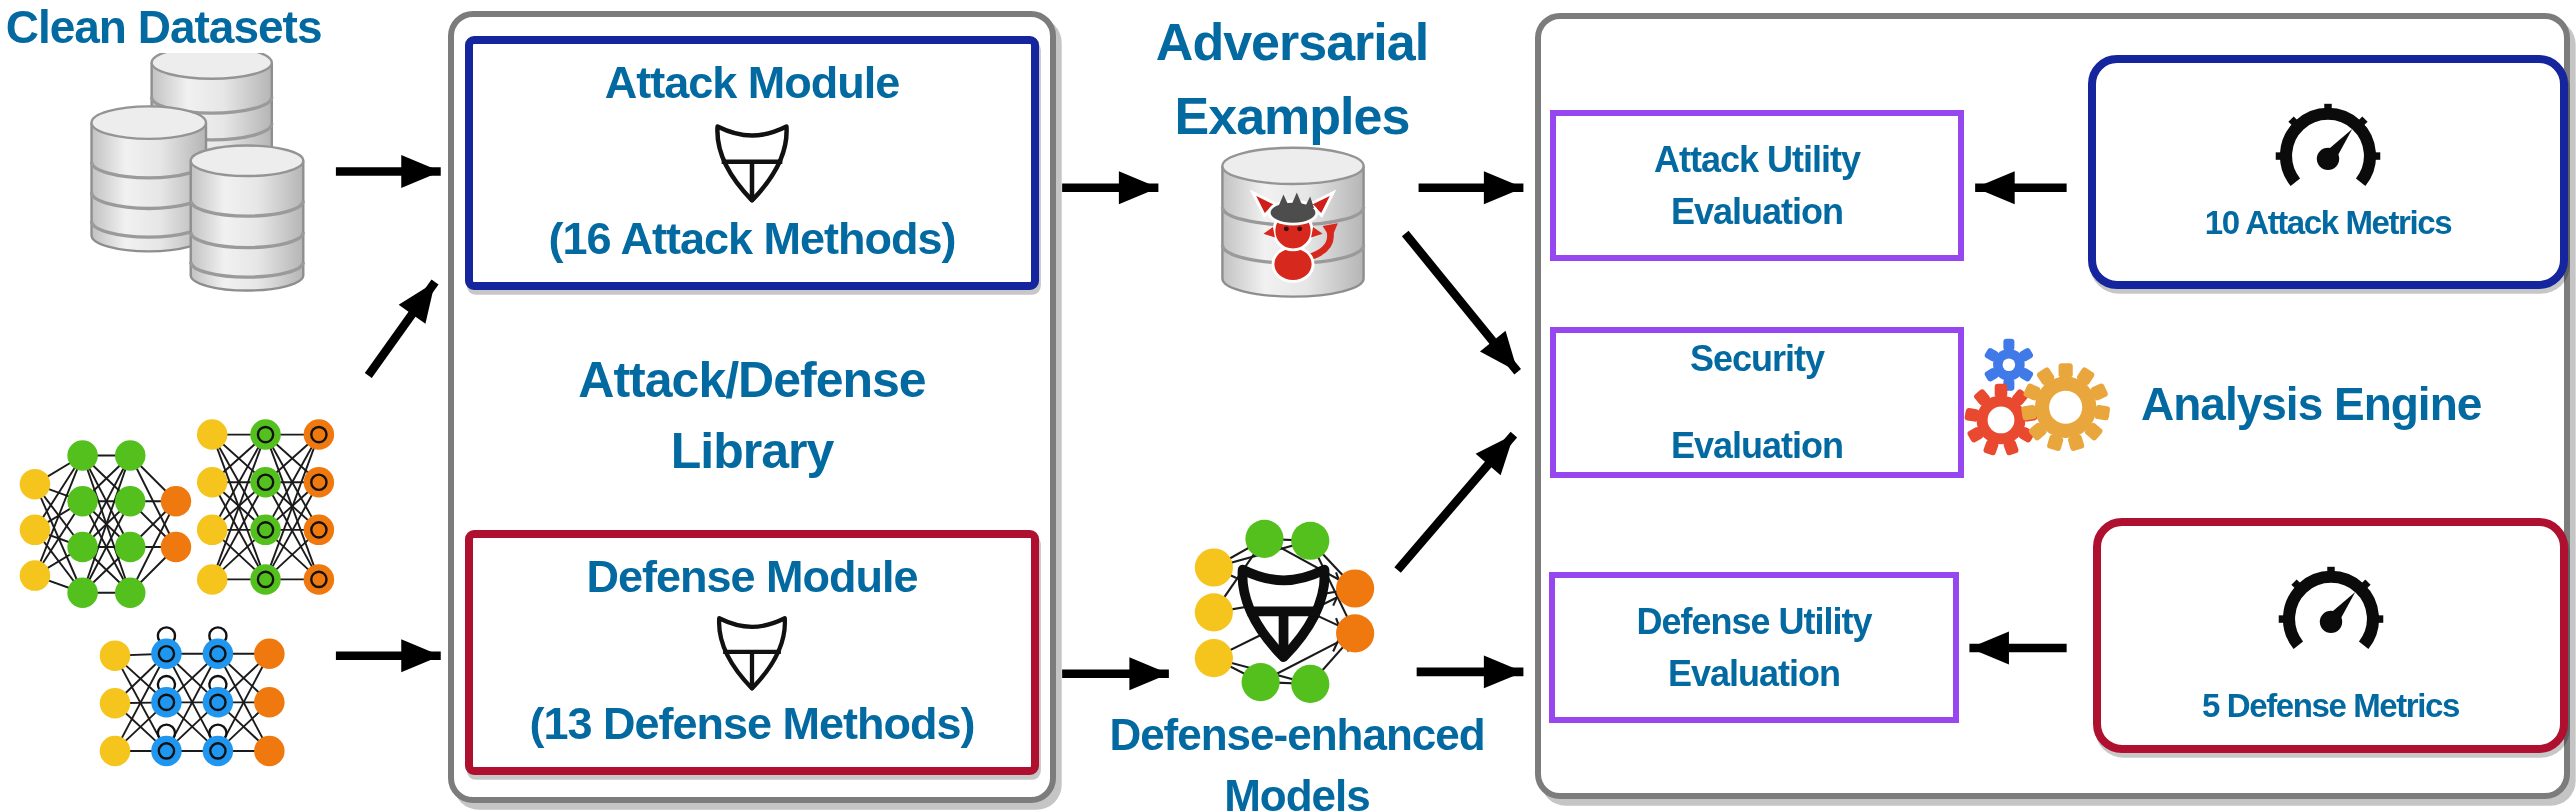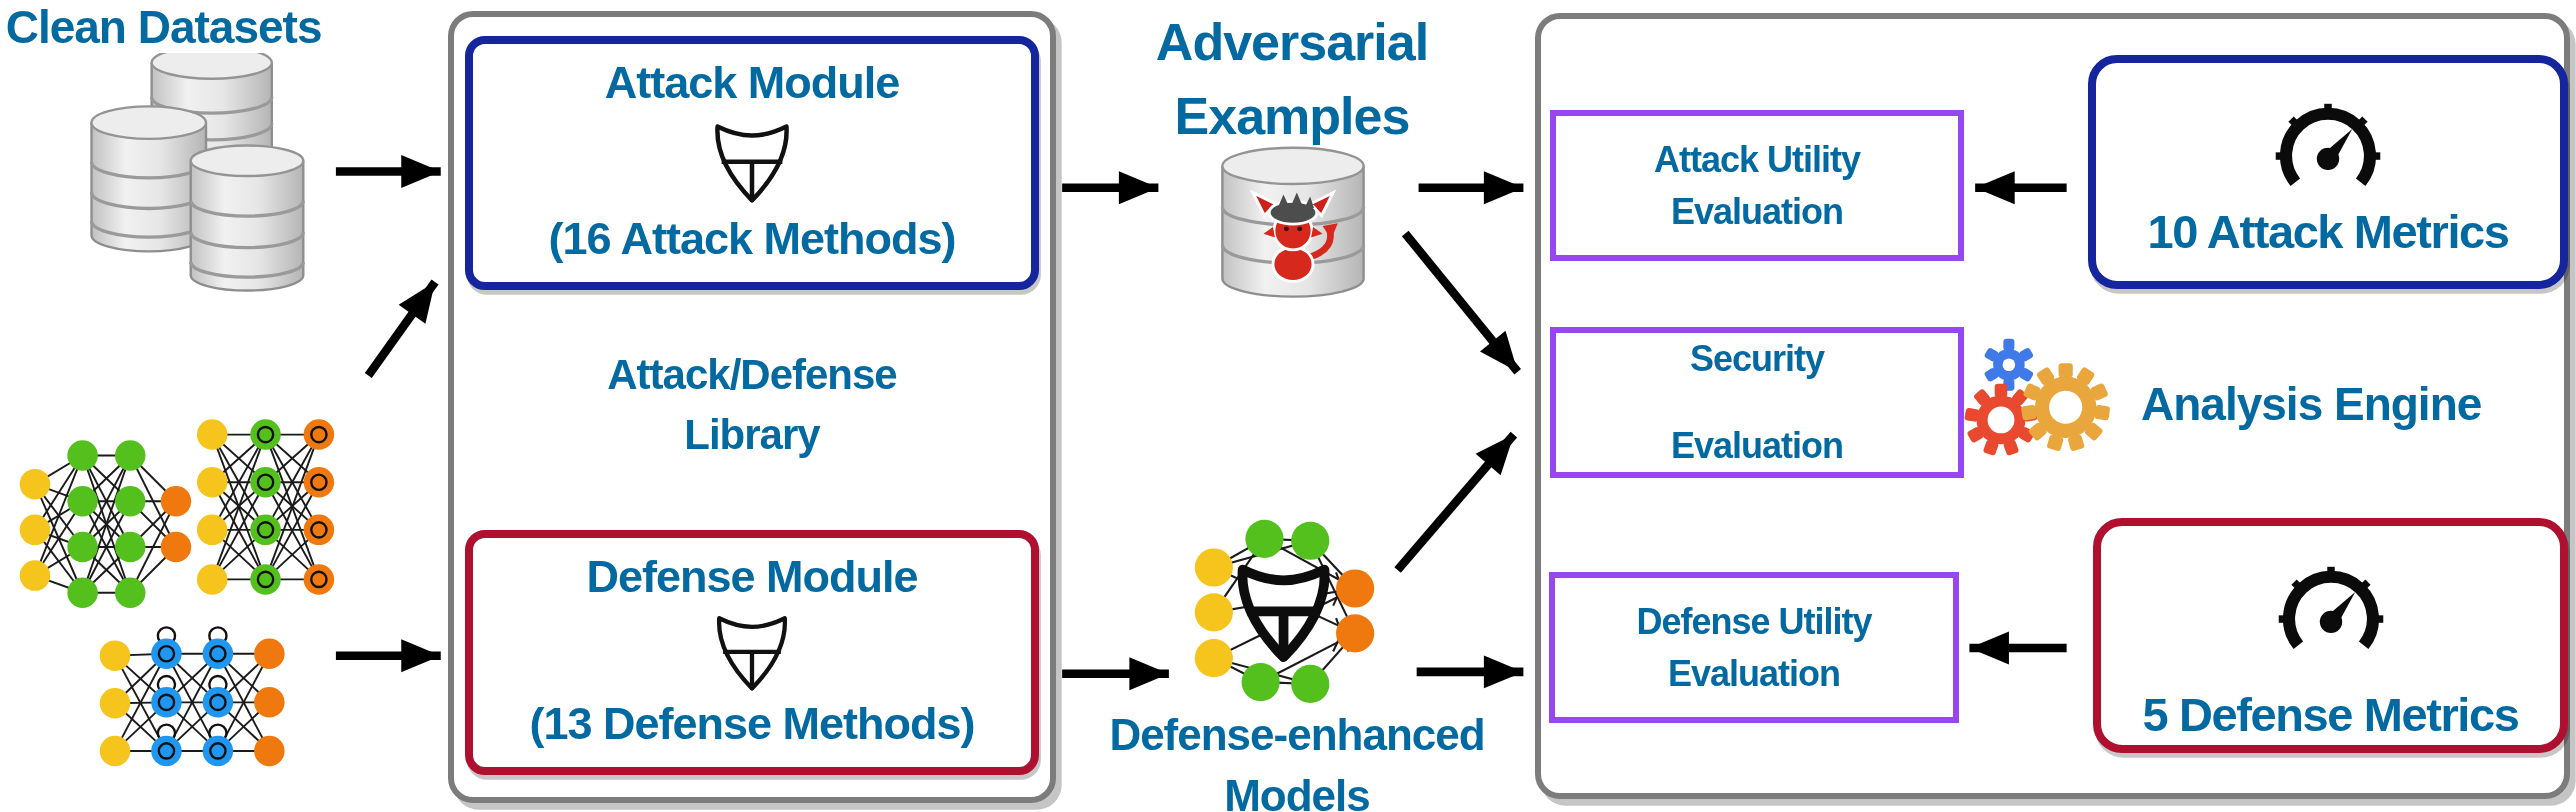--- a/index.html
+++ b/index.html
@@ -12,38 +12,38 @@
   .big-label{font-size:46px;}
   .two-line{text-align:center; white-space:normal; line-height:1.42;}
   .two-line span{display:block; white-space:nowrap;}
 
   
   .gray-panel{
     background:#ffffff; border:6.7px solid #7c7c7c; border-radius:25px;
     box-shadow:5.7px 6.7px 0 rgba(150,150,150,.55); box-sizing:border-box;
   }
   .module-box{
-    background:#ffffff; border-radius:20px; box-sizing:border-box;
+    background:#ffffff; border-radius:9px; box-sizing:border-box;
     display:flex; flex-direction:column; align-items:center; justify-content:space-between;
     padding:13.3px 0 17px 0; box-shadow:1.9px 4.8px 0 rgba(0,0,0,.22);
   }
   .module-box .t{font-size:45px; letter-spacing:-1px;}
   .attack-accent{border:8.6px solid #14259e;}
   .defense-accent{border:8.6px solid #b01030;}
   .purple-box{
     background:#ffffff; border:6.7px solid #9747f0; box-sizing:border-box;
     display:flex; flex-direction:column; align-items:center; justify-content:center;
     font-size:36px; letter-spacing:-1px; line-height:1.44; text-align:center;
   }
   .metrics-box{
     background:#ffffff; border-radius:29px; box-sizing:border-box;
     display:flex; flex-direction:column; align-items:center; justify-content:flex-start;
     padding-top:34px; box-shadow:1.9px 4.8px 0 rgba(0,0,0,.22);
   }
-  .metrics-box .m-label{font-size:47px; letter-spacing:-1.4px; margin-top:15.3px; white-space:nowrap;}
+  .metrics-box .m-label{font-size:33px; letter-spacing:-1.4px; margin-top:15.3px; white-space:nowrap;}
   svg{display:block;}
 </style>
 </head>
 <body>
 
 <div id="canvas">
 
   <div class="abs lbl big-label" style="left:5.7px; top:1.9px;">Clean Datasets</div>
 
   <svg class="abs" style="left:81px; top:53px;" width="229" height="248" viewBox="0 0 240 260" aria-hidden="true">
@@ -241,21 +241,21 @@
 
   <div class="abs module-box attack-accent" style="left:465px; top:36px; width:574px; height:254px;">
     <div class="t">Attack Module</div>
     <svg width="82" height="92" viewBox="0 0 100 112" aria-hidden="true">
       <path d="M8 14 Q30 25 50 25 Q70 25 92 14 Q95 58 50 104 Q5 58 8 14 Z" fill="#ffffff" stroke="#111" stroke-width="5.5" stroke-linejoin="round"></path>
       <path d="M13 57 L87 57 M50 57 L50 101" fill="none" stroke="#111" stroke-width="5.5"></path>
     </svg>
     <div class="t">(16 Attack Methods)</div>
   </div>
 
-  <div class="abs lbl two-line" style="left:448px; top:345px; width:608px; font-size:42px;">
+  <div class="abs lbl two-line" style="left:448px; top:345px; width:608px; font-size:50px;">
     <span>Attack/Defense</span>
     <span>Library</span>
   </div>
 
   <div class="abs module-box defense-accent" style="left:465px; top:530px; width:574px; height:245px;">
     <div class="t">Defense Module</div>
     <svg width="78" height="88" viewBox="0 0 100 112" aria-hidden="true">
       <path d="M8 14 Q30 25 50 25 Q70 25 92 14 Q95 58 50 104 Q5 58 8 14 Z" fill="#ffffff" stroke="#111" stroke-width="5.5" stroke-linejoin="round"></path>
       <path d="M13 57 L87 57 M50 57 L50 101" fill="none" stroke="#111" stroke-width="5.5"></path>
     </svg>

